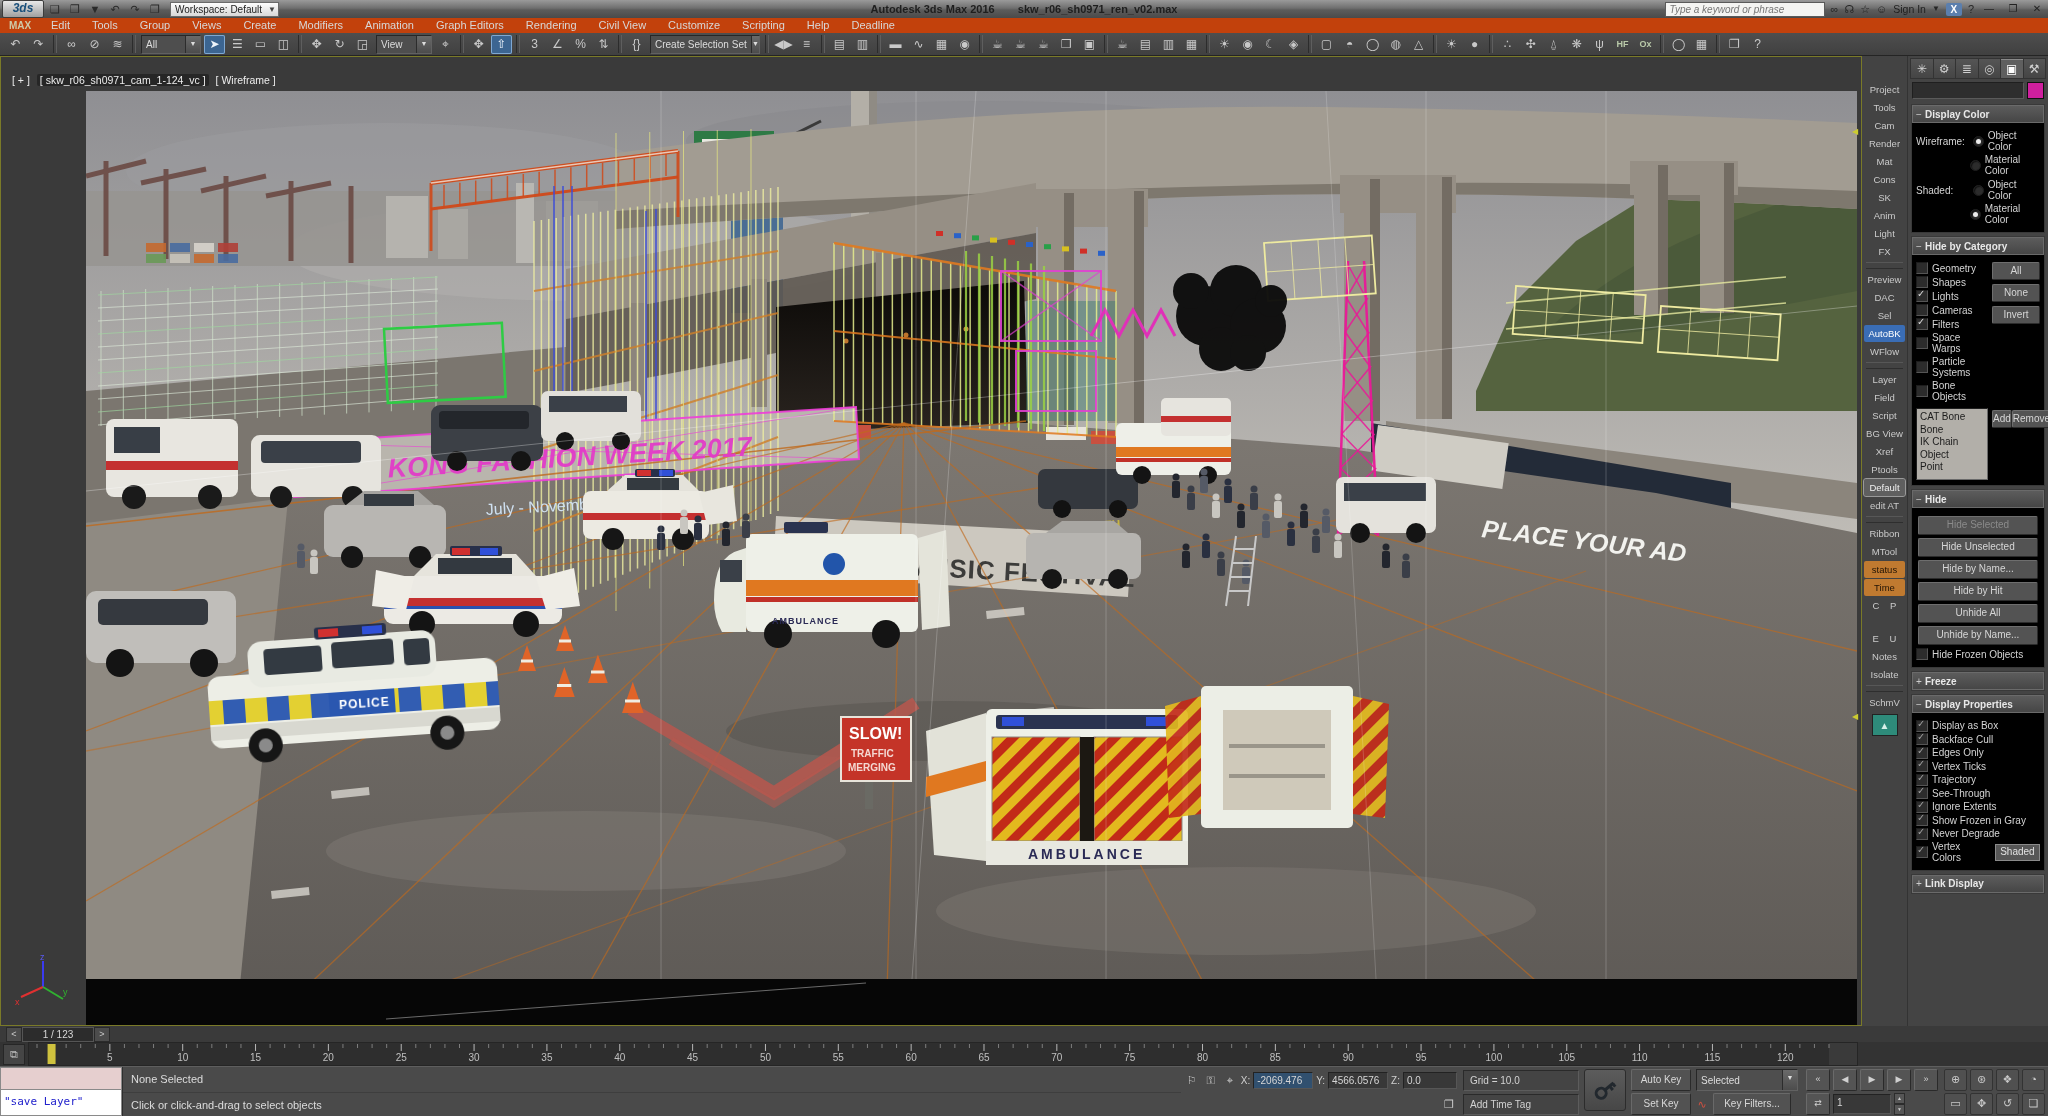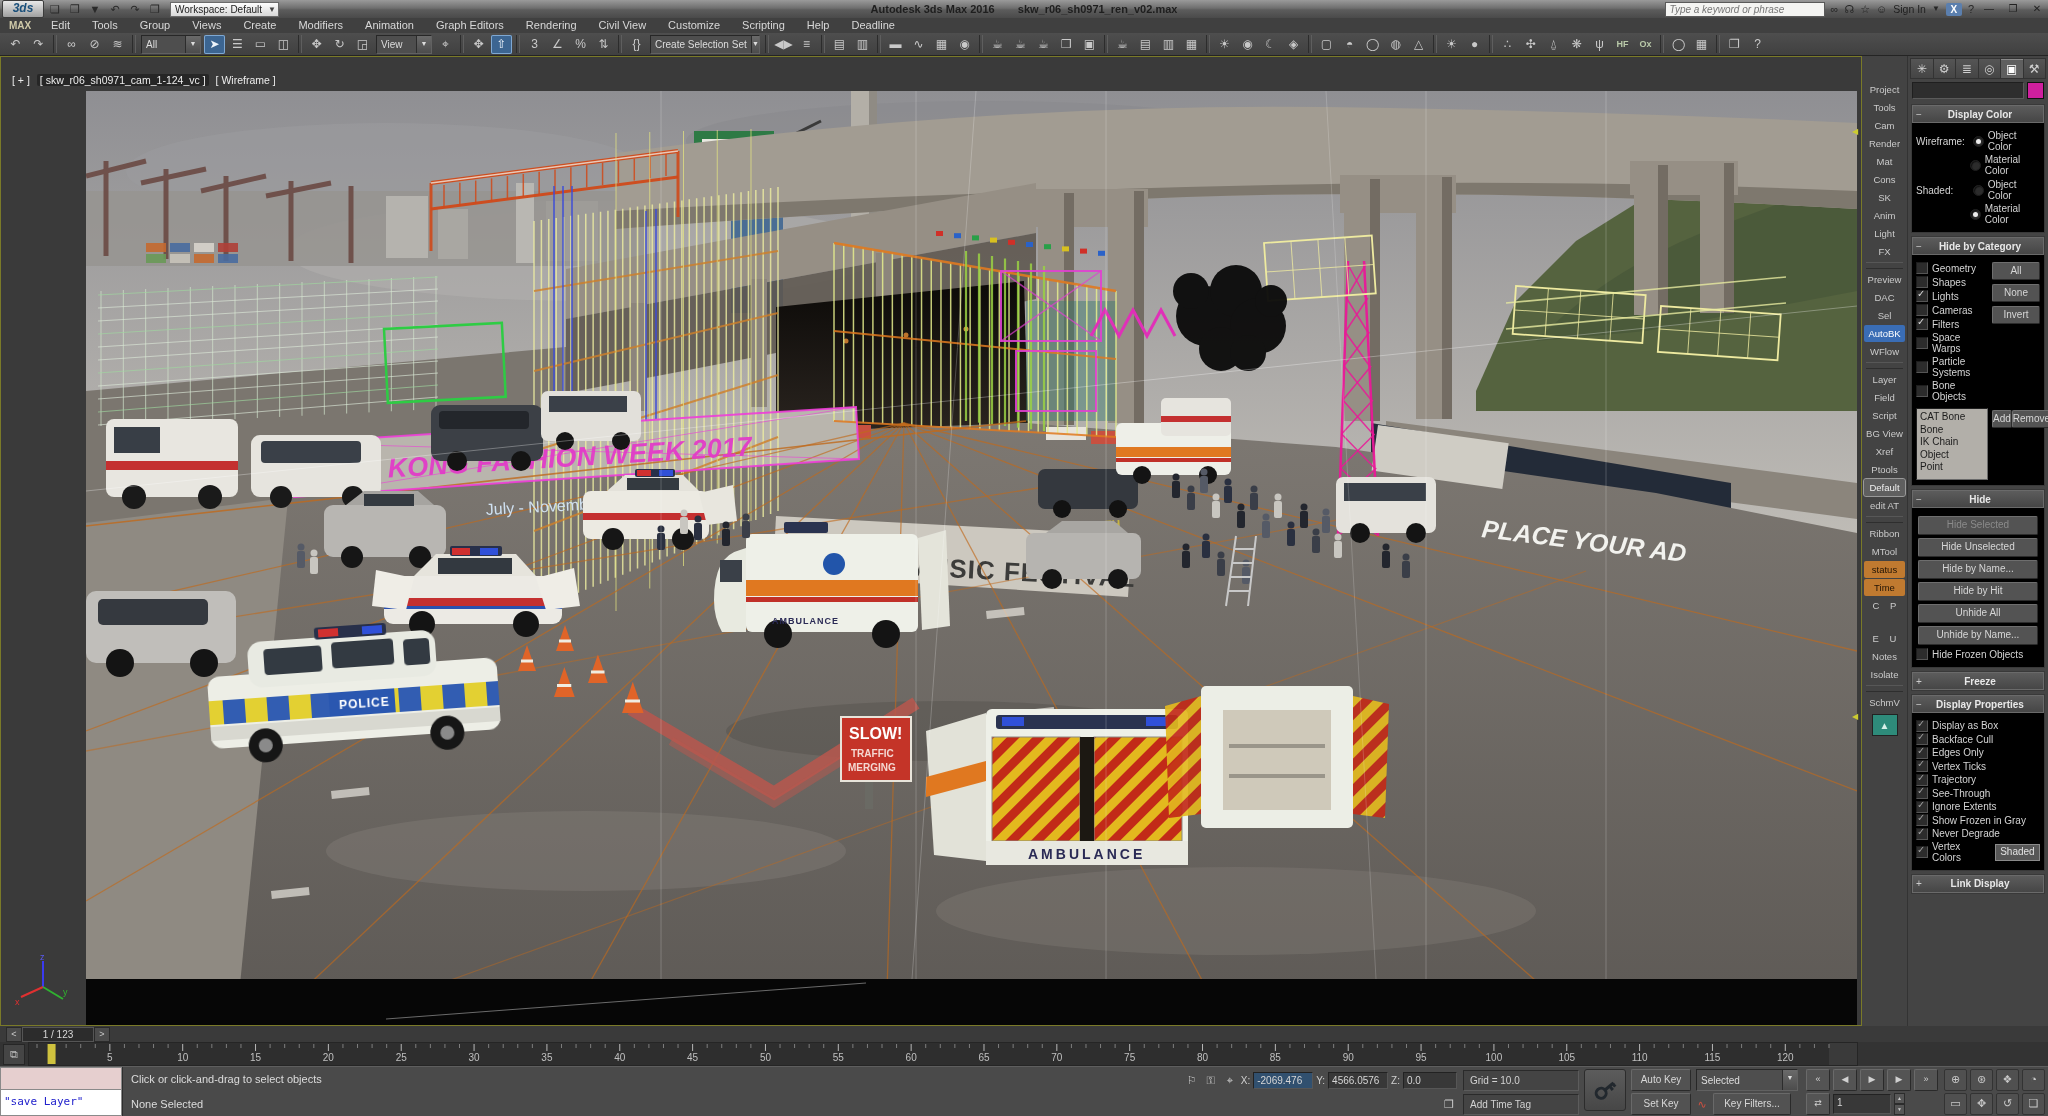--- a/index.html
+++ b/index.html
@@ -24,21 +24,21 @@
   #title-center span{margin:0 10px;}
   #title-right{position:absolute;right:2px;top:1px;display:flex;align-items:center;gap:6px;height:16px;}
   #search-box{width:150px;height:13px;background:#f4f4f2;border:1px solid #5a5a5a;
     font-size:10px;font-style:italic;color:#8a8a8a;padding:0 4px;font-family:"Liberation Sans",sans-serif;}
   .tico{font-size:11px;color:#262626;line-height:16px;}
   #signin{font-size:10.5px;color:#1e1e1e;}
   .winbtn{width:18px;height:14px;text-align:center;line-height:13px;font-size:10px;color:#222;}
   #exchange-x{background:#5b7fae;color:#fff;width:16px;height:13px;border-radius:2px;
     text-align:center;line-height:13px;font-weight:bold;font-size:10px;}
   
-  #menubar{left:0;top:18px;width:2048px;height:15px;background:#404040;
+  #menubar{left:0;top:18px;width:2048px;height:15px;background:#c2410c;
     border-bottom:1px solid #2c2c2c;display:flex;align-items:center;font-size:11px;}
   #maxcell{width:40px;text-align:center;color:#cfc9a8;font-weight:bold;font-size:10px;}
   .menu-item{padding:8px 11px;color:#d8d8d8;line-height:15px;}
   
   #toolbar{left:0;top:33px;width:2048px;height:23px;background:linear-gradient(#4e4e4e,#404040);
     border-bottom:1px solid #242424;display:flex;align-items:center;padding-left:4px;box-sizing:border-box;}
   .ti{min-width:21px;height:19px;text-align:center;line-height:19px;font-size:12px;color:#c9c9c9;
     border-radius:2px;margin:0 1px;}
   .ti.active{background:#3c6591;box-shadow:inset 0 0 0 1px #7fa8d2;color:#eef4fb;}
   .ti.txt{font-size:9px;font-weight:bold;color:#b9c9a9;}
@@ -75,21 +75,21 @@
     border:1px solid #333;border-left:none;background:linear-gradient(#555,#454545);}
   .ctab:first-child{border-left:1px solid #333;}
   .ctab.active{background:#5f5f5f;box-shadow:inset 0 1px 0 #8a8a8a;color:#fff;}
   #name-row{display:flex;align-items:center;gap:3px;margin:3px 2px 5px 2px;}
   #objname-field{flex:1;height:15px;background:#2e2e2e;border:1px solid;border-color:#1f1f1f #5a5a5a #5a5a5a #1f1f1f;}
   #objcolor-swatch{width:15px;height:15px;border:1px solid #111;}
   .roll{margin:3px 1px;border:1px solid #393939;}
   .roll-h{height:16px;background:linear-gradient(#5c5c5c,#464646);border:1px solid #6a6a6a;
     display:flex;align-items:center;font-size:10px;font-weight:bold;color:#e8e8e8;}
   .roll-h .pm{width:12px;text-align:center;font-weight:normal;color:#ccc;}
-  .roll-h .rt{flex:1;text-align:center;padding-right:8px;}
+  .roll-h .rt{flex:1;padding-right:8px;}
   .roll-b{background:#000000;padding:5px 4px;font-size:10px;color:#d4d4d4;}
   .rrow{display:flex;align-items:center;margin:2px 0;gap:4px;}
   .rd{width:9px;height:9px;border-radius:50%;background:#2c2c2c;border:1px solid #1e1e1e;
       box-shadow:inset 1px 1px 1px #111;position:relative;flex:none;}
   .rd.on::after{content:"";position:absolute;left:2px;top:2px;width:5px;height:5px;border-radius:50%;background:#ececec;}
   .cb{width:10px;height:10px;background:#2c2c2c;border:1px solid;border-color:#1c1c1c #555 #555 #1c1c1c;
       position:relative;flex:none;}
   .cb.on::after{content:"✓";position:absolute;left:0px;top:-3px;font-size:10px;color:#d8d8d8;}
   .cb.gray.on::after{color:#9f9f9f;}
   .pbtn{display:block;width:118px;margin:3px auto;height:17px;background:#535353;
@@ -1441,22 +1441,22 @@
       </svg>
   </div>
 </div>
 
 <div id="statusbar" class="abs">
   <div id="listener">
     <div class="pink"></div>
     <div class="white">"save Layer"</div>
   </div>
   <div id="status-center">
+    <div class="row">None Selected</div>
     <div class="row" style="border-bottom:none;">Click or click-and-drag to select objects</div>
-    <div class="row">None Selected</div>
   </div>
   <div id="status-right">
     <div class="srcol">
       <div class="srrow">
         <span class="sficon">⚐</span>
         <span class="sficon">⚿</span>
         <span class="sficon">⌖</span>
         <span class="co">X:</span>
         <span class="sfield" style="width:52px;background:#31506f;">-2069.476</span>
         <span class="co">Y:</span>

